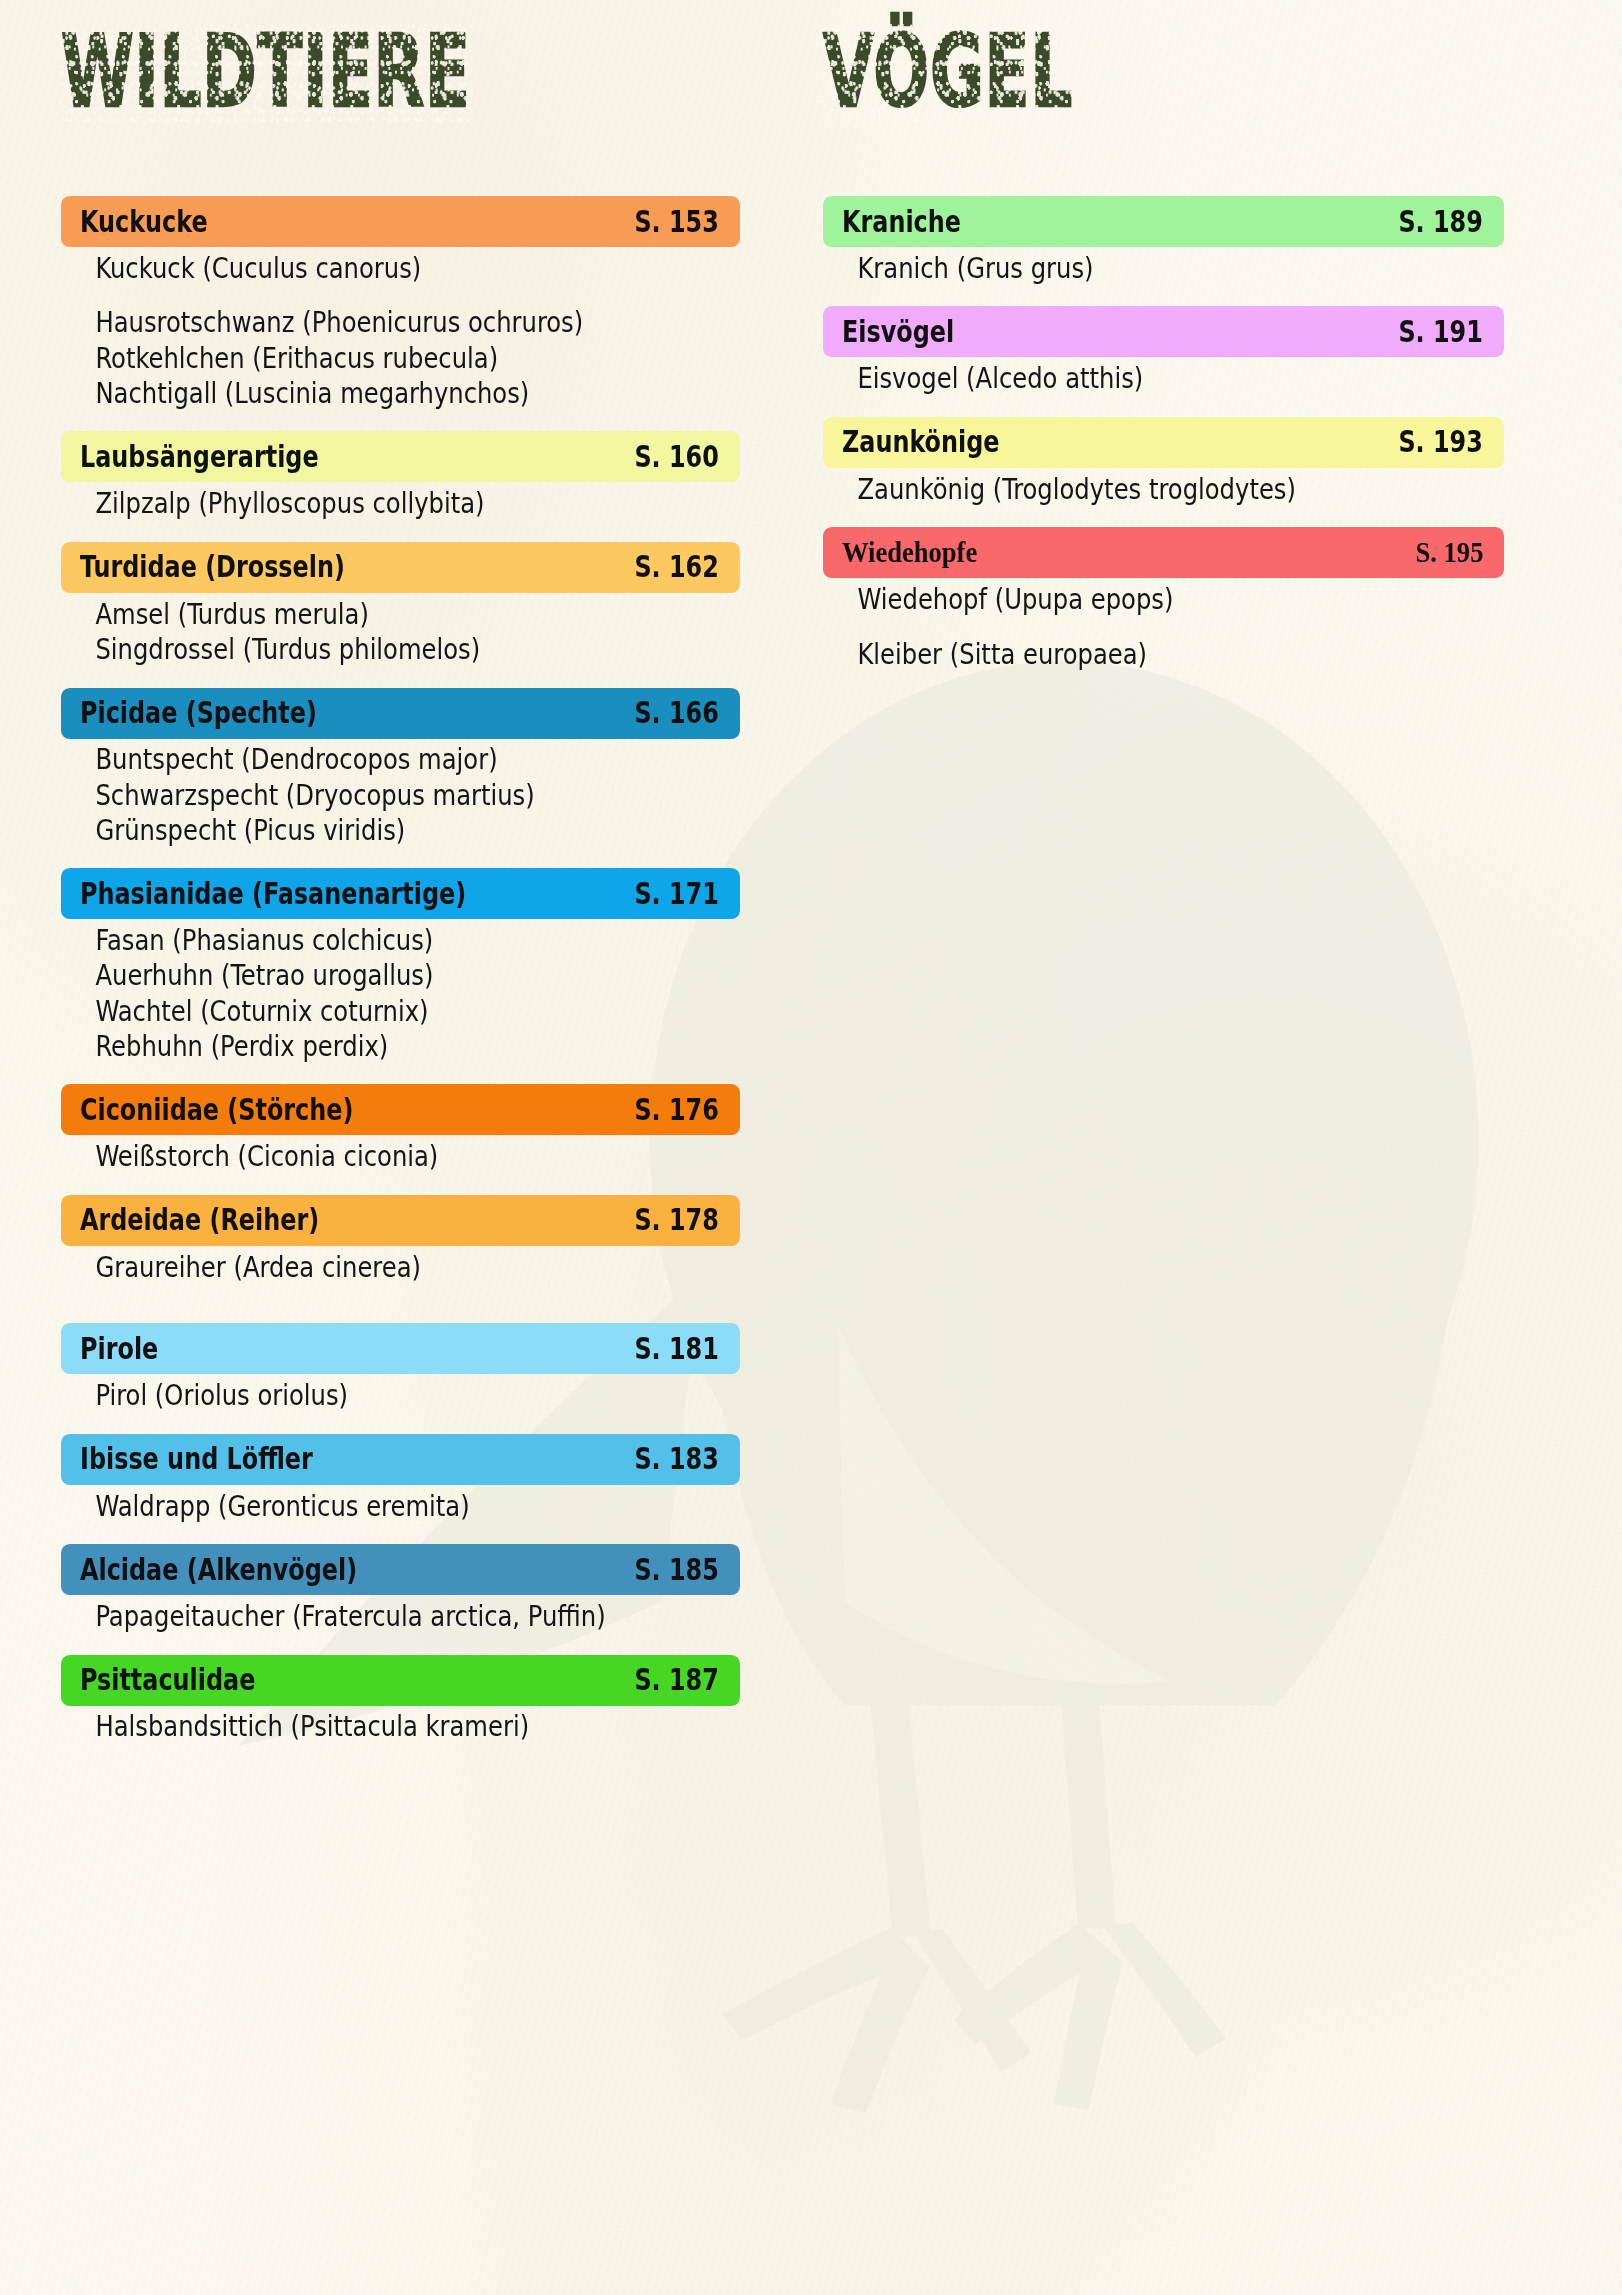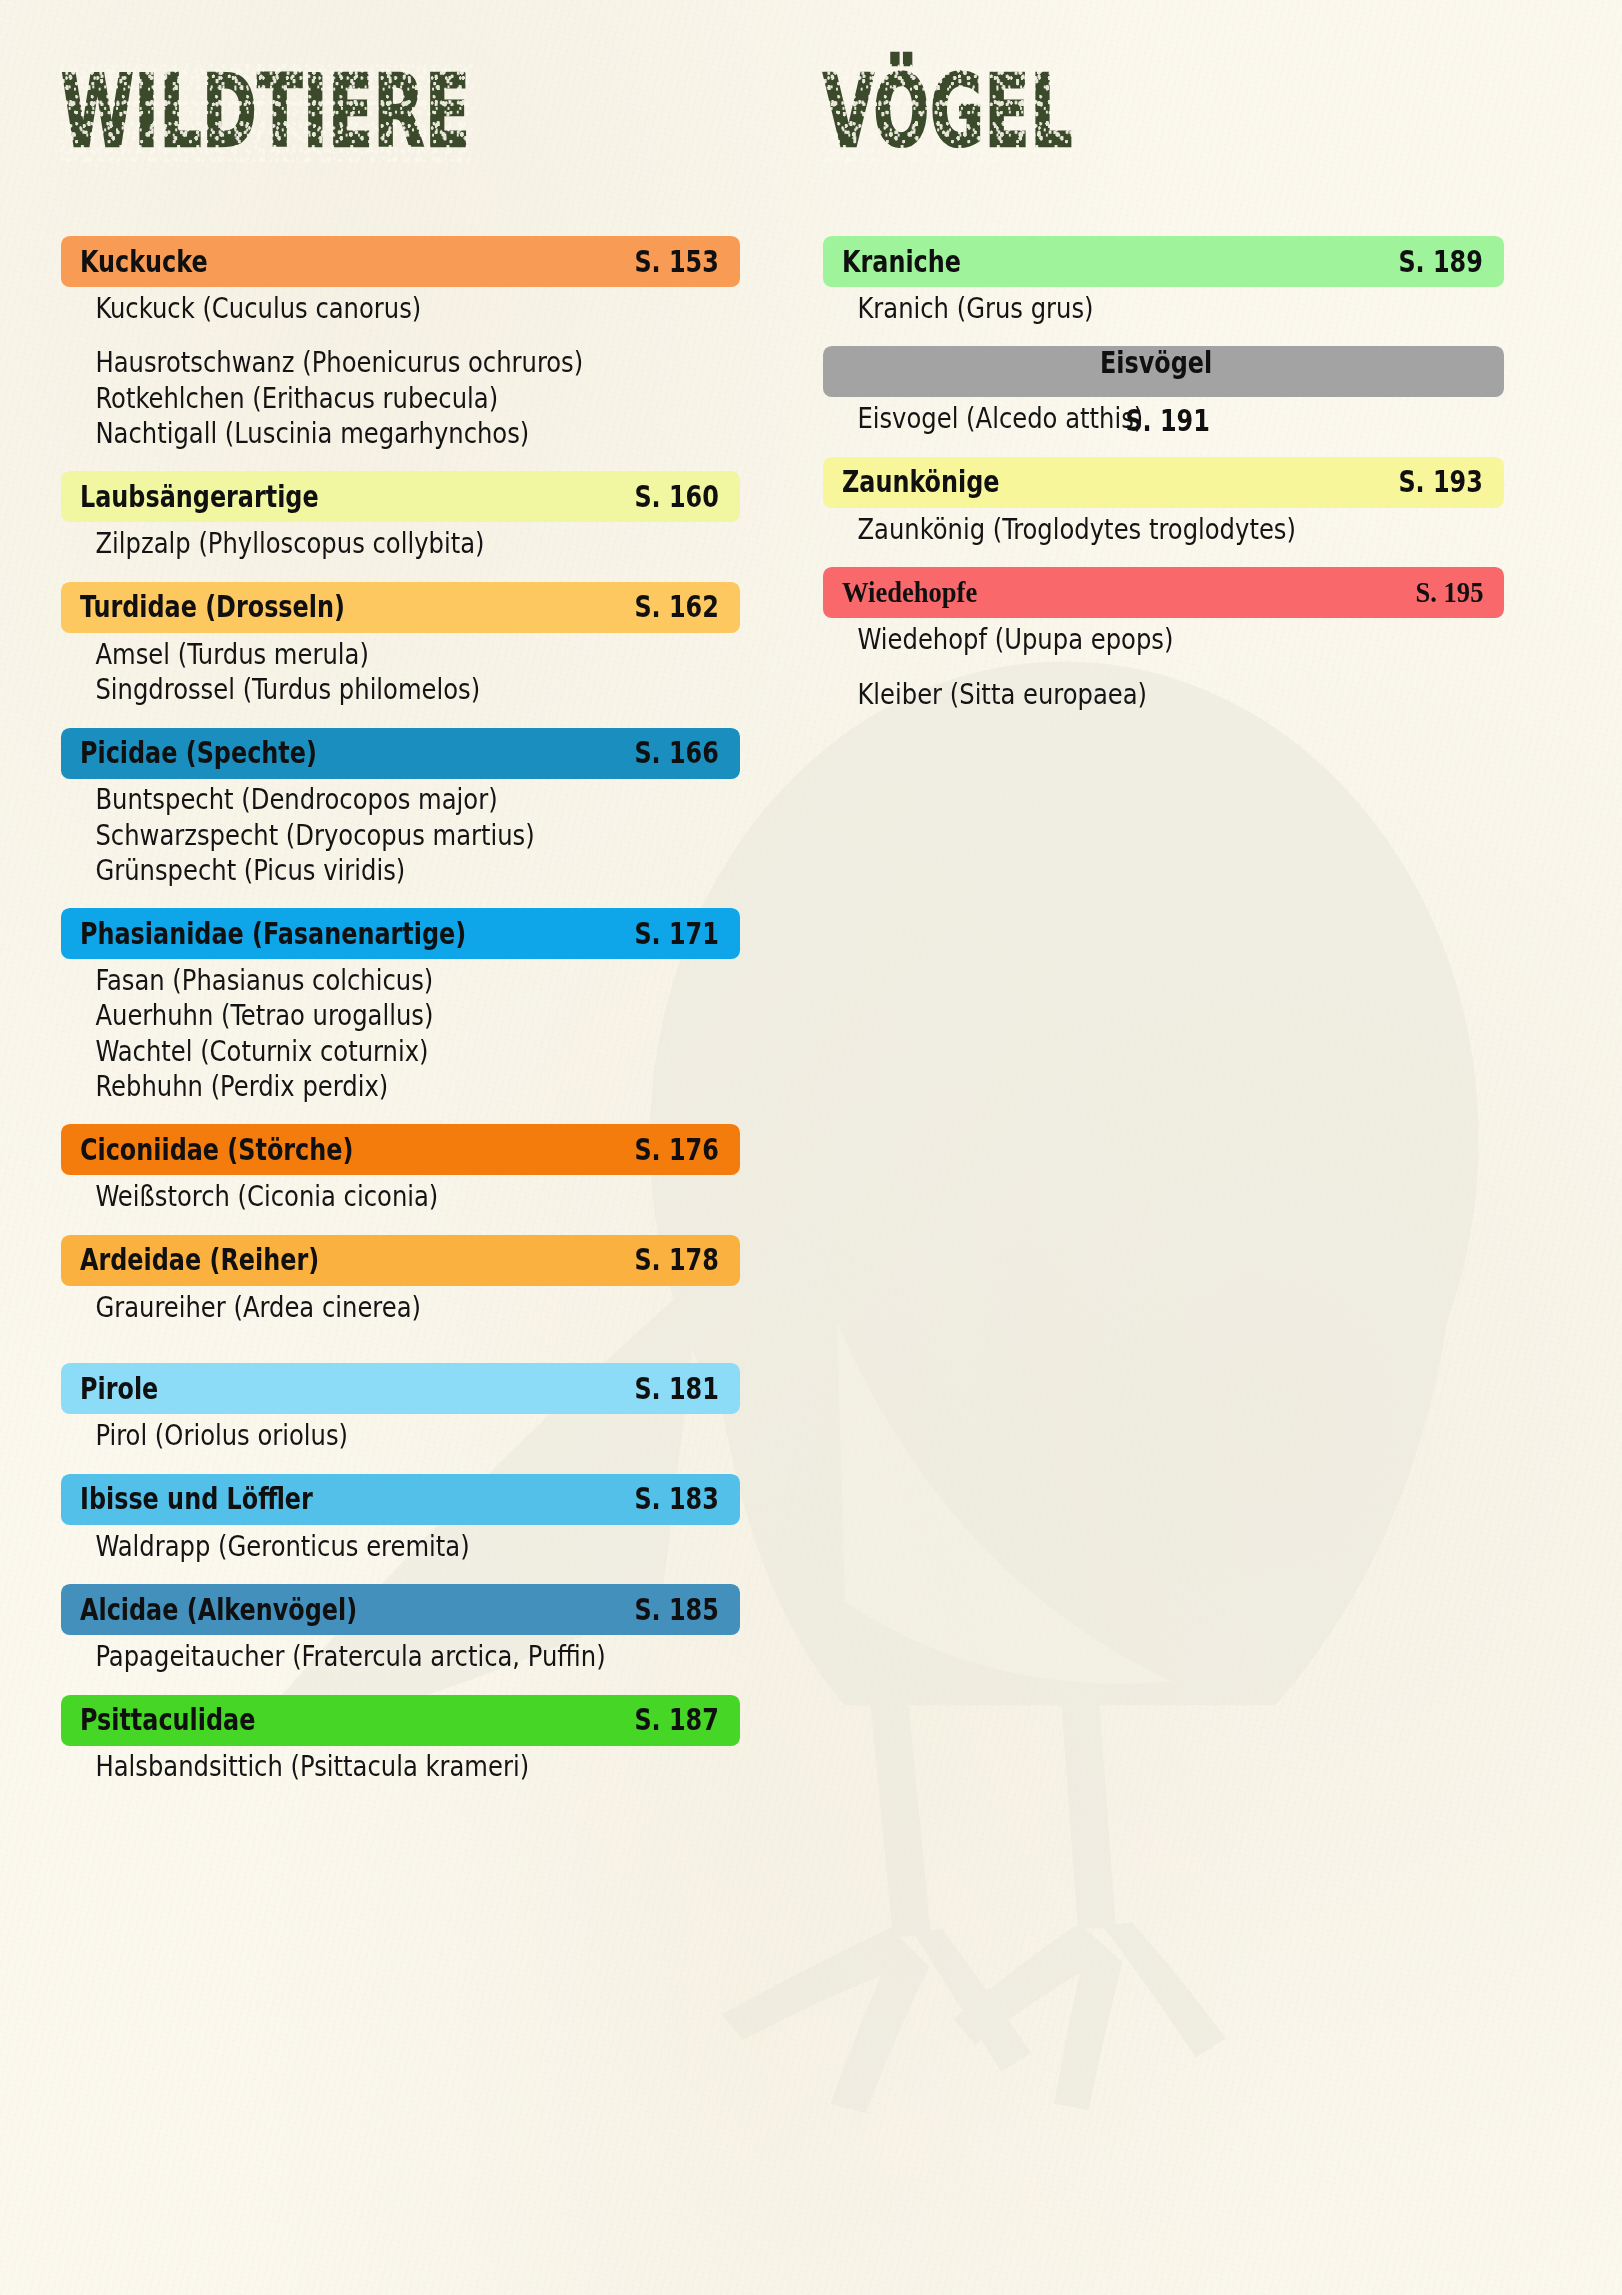--- a/index.html
+++ b/index.html
@@ -58,21 +58,21 @@
       radial-gradient(circle at 9% 78%, #fbf8ee 0 1.7px, transparent 2px),
       radial-gradient(circle at 93% 20%, #fbf8ee 0 1.5px, transparent 1.8px);
     background-size:21px 27px,26px 33px,16.7px 23px,29.5px 36px,23px 29.5px,19px 25px,28px 34px,21.5px 28px,25px 31px,18.3px 24px,22px 29px,16px 21.5px;
     mix-blend-mode:normal;
     opacity:.9;
   }
   
   .column{position:absolute;top:0;}
   #col-left{left:61px;width:679px;}
   #col-right{left:823px;width:681px;}
-  .col-head-wrap{height:236px;display:flex;align-items:flex-end;padding-bottom:12.8px;box-sizing:border-box;}
+  .col-head-wrap{height:196px;display:flex;align-items:flex-end;padding-bottom:12.8px;box-sizing:border-box;}
   
   .entry{margin-bottom:21px;}
   .entry-bar{
     border-radius:8.8px;
     height:51px;
     display:flex;align-items:center;
     padding:0 21px 0 19px;
     box-sizing:border-box;
     gap:12px;
   }
@@ -281,21 +281,21 @@
           <div class="entry-bar" style="background: rgb(158, 243, 155);">
             <span class="entry-family">Kraniche</span>
             <span class="entry-spacer"></span>
             <span class="entry-page">S. 189</span>
           </div>
           <ul class="species-list">
             <li class="species">Kranich (Grus grus)</li>
           </ul>
         </div>
         <div class="entry">
-          <div class="entry-bar" style="background: #a3a3a3; flex-direction: column;">
+          <div class="entry-bar" style="background: #f0abfc;">
             <span class="entry-family">Eisvögel</span>
             <span class="entry-spacer"></span>
             <span class="entry-page">S. 191</span>
           </div>
           <ul class="species-list">
             <li class="species">Eisvogel (Alcedo atthis)</li>
           </ul>
         </div>
         <div class="entry">
           <div class="entry-bar" style="background: rgb(248, 246, 155);">

